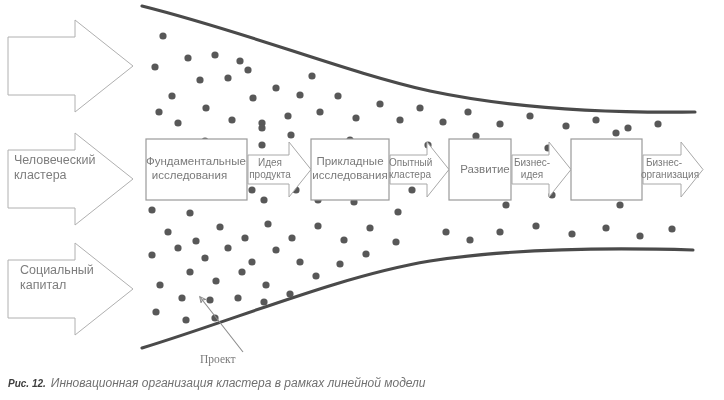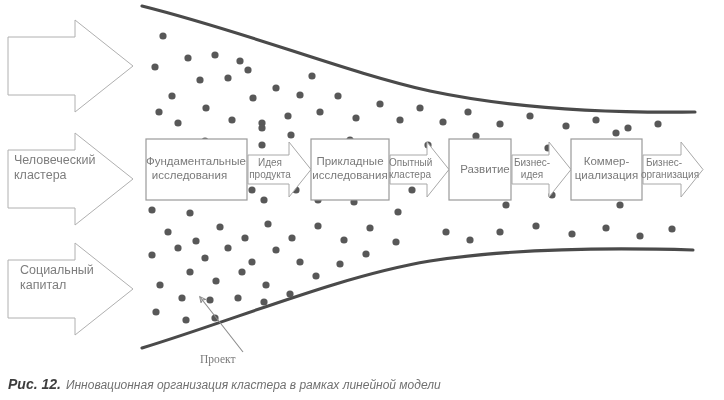--- a/index.html
+++ b/index.html
@@ -71,21 +71,21 @@
     top: 376px;
     width: 700px;
     font-size: 12px;
     color: #6e6e6e;
     white-space: nowrap;
   }
   .caption .cap-num {
     font-weight: bold;
     font-style: italic;
     color: #3d3d3d;
-    font-size: 14px;
+    font-size: 10px;
   }
   .caption .cap-text {
     font-style: italic;
     color: #707070;
     font-size: 12px;
     margin-left: 5px;
   }
 </style>
 </head>
 <body>
@@ -271,22 +271,20 @@
     <div class="lbl input-lbl" style="left:14px; top:153px; width:64px;">Человеческий
 кластера</div>
     <div class="lbl input-lbl" style="left:20px; top:263px; width:64px;">Социальный
 капитал</div>
 
     <div class="lbl stage-lbl" style="left:146px; top:154px; width:87px;">Фундаментальные
 исследования</div>
     <div class="lbl stage-lbl" style="left:311px; top:154px; width:78px;">Прикладные
 исследования</div>
     <div class="lbl stage-lbl" style="left:449px; top:162px; width:72px;">Развитие</div>
-    <div class="lbl stage-lbl" style="left:571px; top:154px; width:71px;">Коммер-
-циализация</div>
 
     <div class="lbl conn-lbl" style="left:249px; top:157px; width:42px;">Идея
 продукта</div>
     <div class="lbl conn-lbl" style="left:389px; top:157px; width:42px;">Опытный
 кластера</div>
     <div class="lbl conn-lbl" style="left:512px; top:157px; width:40px;">Бизнес-
 идея</div>
     <div class="lbl conn-lbl" style="left:641px; top:157px; width:46px;">Бизнес-
 организация</div>
 

